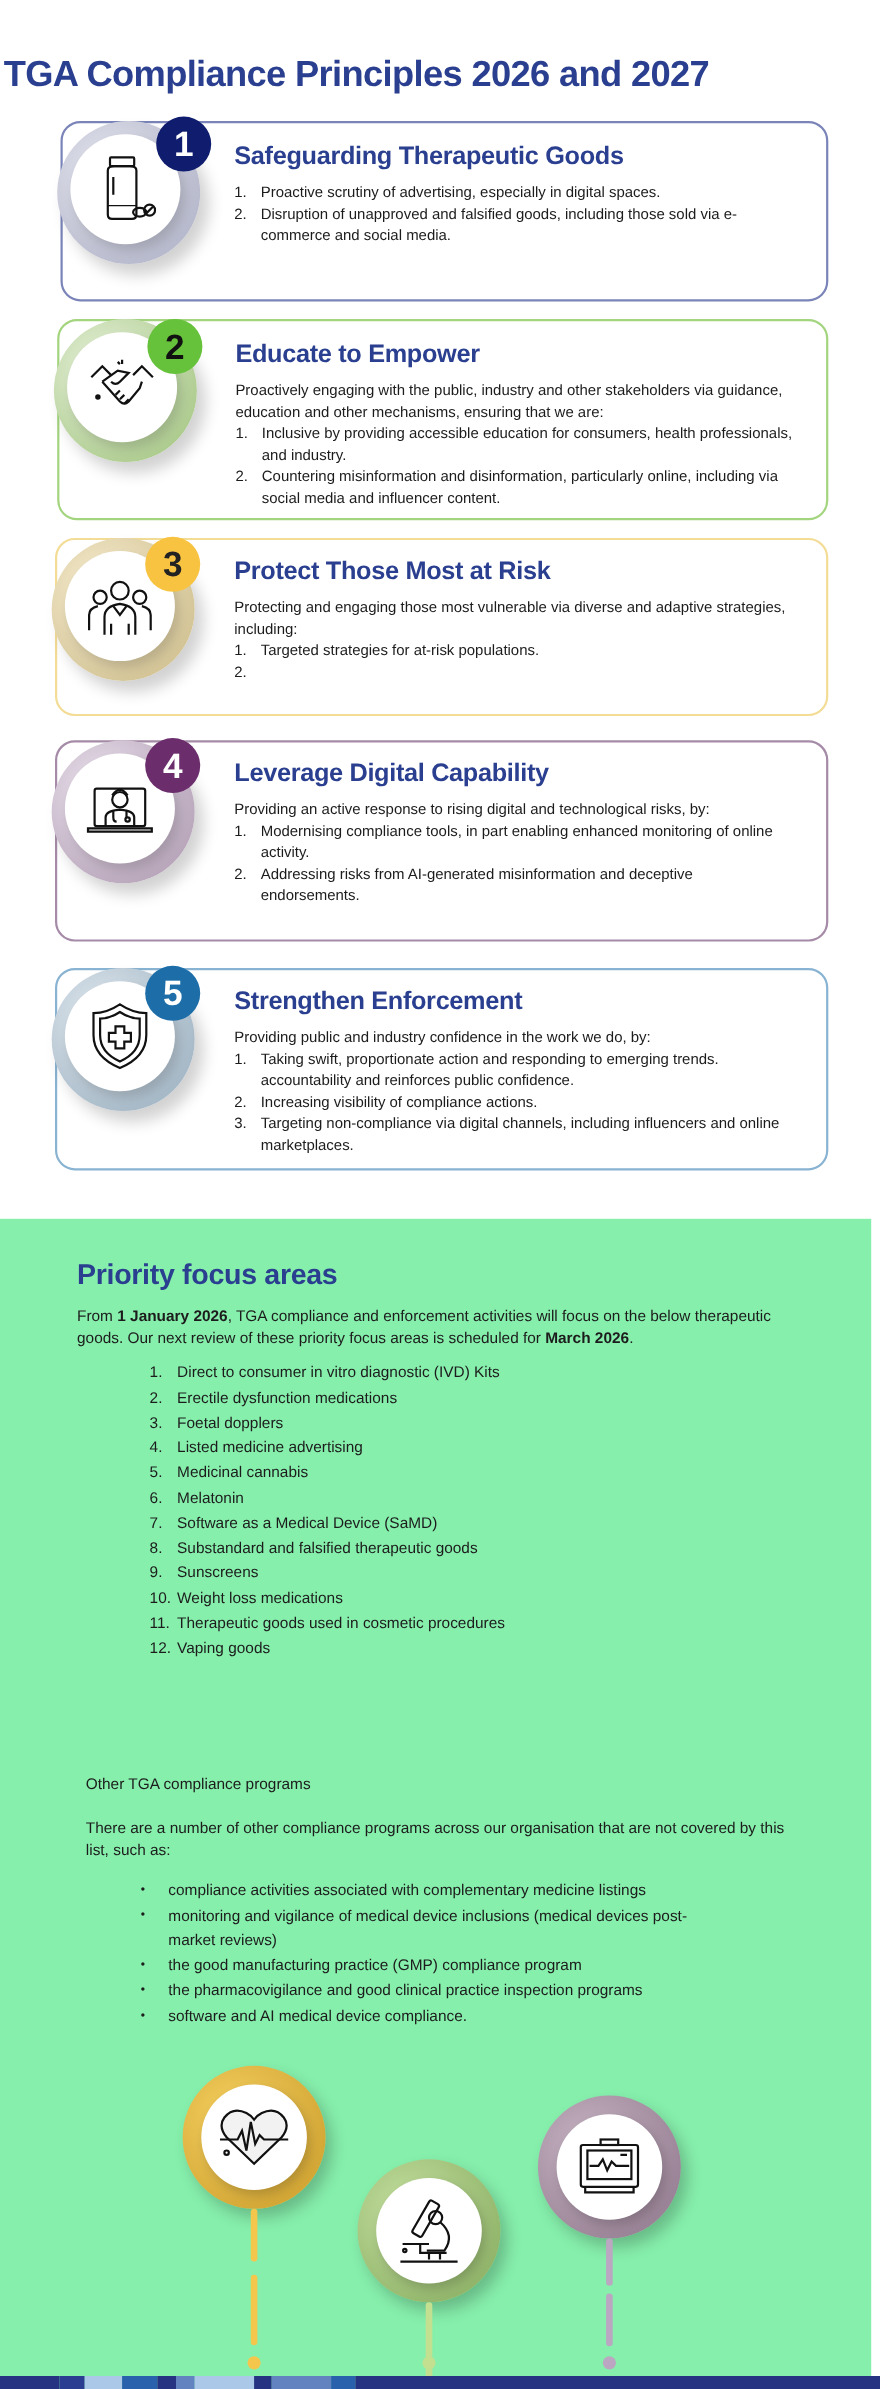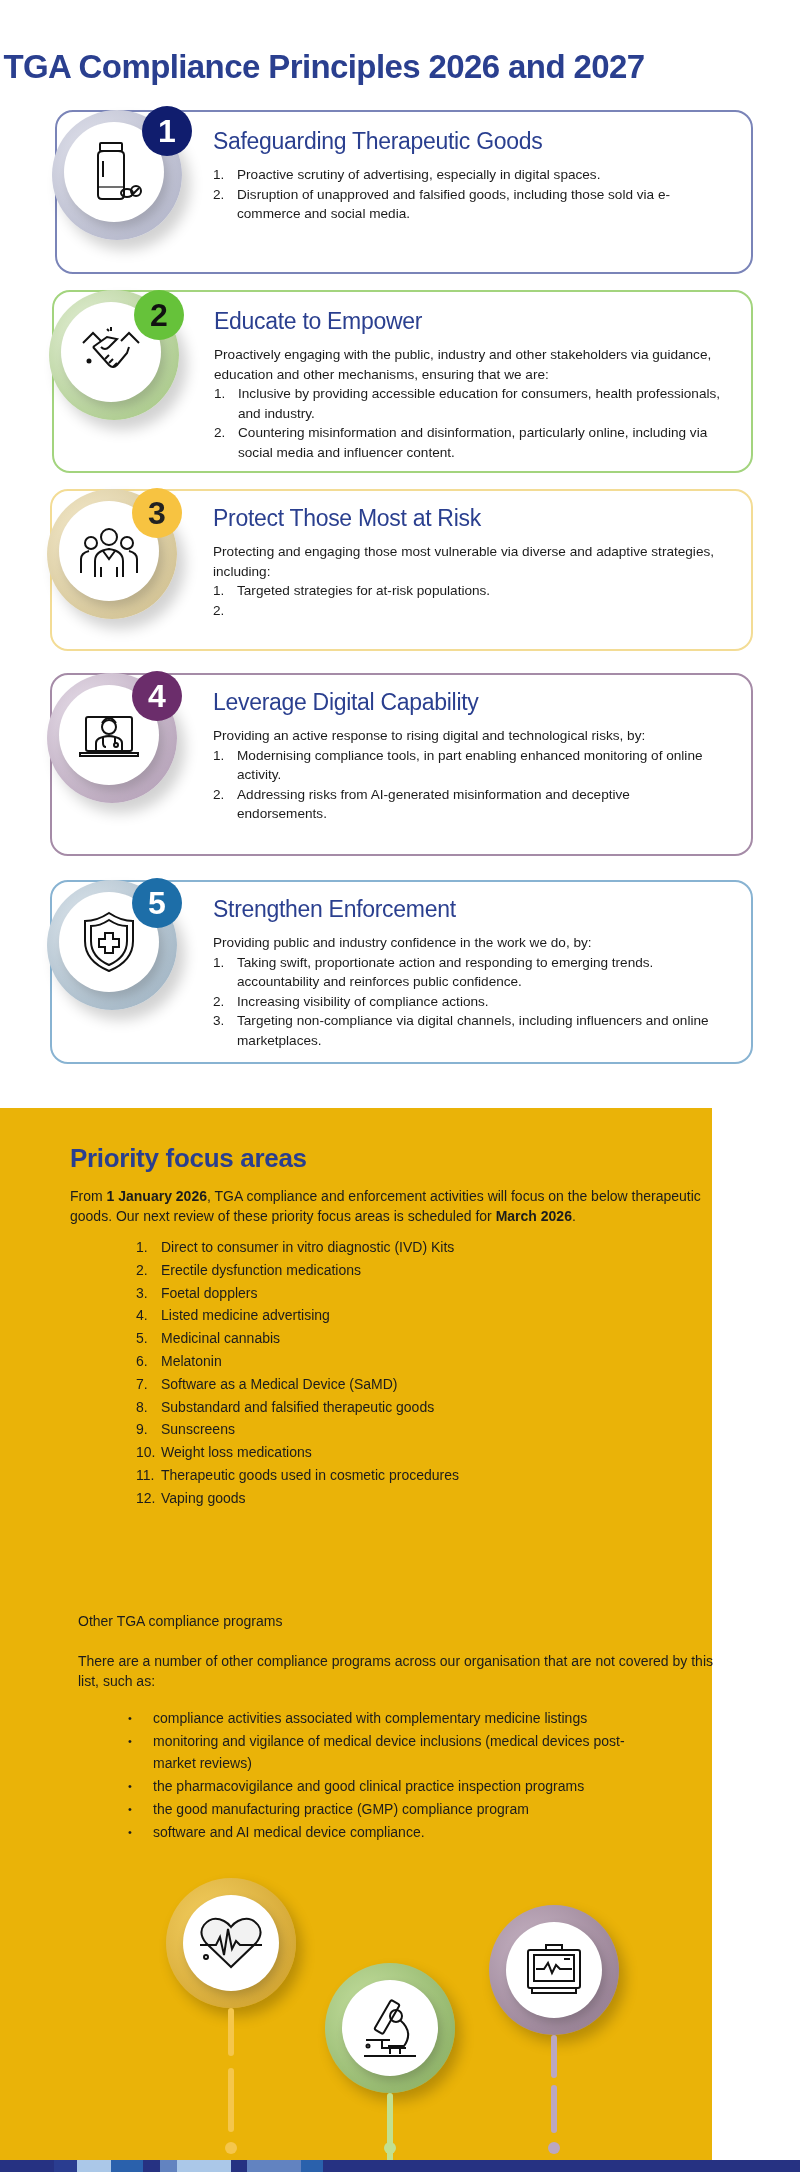--- a/index.html
+++ b/index.html
@@ -32,31 +32,31 @@
     box-shadow: 4px 6px 10px rgba(0,0,0,0.15);
     display: flex; align-items: center; justify-content: center;
   }
   .card .badge {
     position: absolute; left: 80px; top: -2px; width: 50px; height: 50px;
     border-radius: 50%; display: flex; align-items: center; justify-content: center;
     font-size: 32px; font-weight: bold;
   }
   .card .content { position: absolute; left: 147px; right: 30px; top: 18px; }
   .card h2 {
-    font-size: 23px; font-weight: normal; color: #2a3f8f; letter-spacing: -0.3px;
+    font-size: 23px; font-weight: bold; color: #2a3f8f; letter-spacing: -0.3px;
     margin-bottom: 10px;
   }
   .card p, .card li { font-size: 13.6px; line-height: 19.5px; color: #1c1c1c; }
   .card ol { list-style: none; }
   .card li { position: relative; padding-left: 24px; }
   .card li .num { position: absolute; left: 0; top: 0; }
 
   .focus-section {
-    position: absolute; left: 0; top: 1108px; width: 712px; height: 1064px;
-    background: #eab308;
+    position: absolute; left: 0; top: 1108px; width: 792px; height: 1064px;
+    background: #86efac;
   }
   .focus-title {
     position: absolute; left: 70px; top: 35px; font-size: 26px; font-weight: bold;
     color: #2a3f8f; letter-spacing: -0.3px;
   }
   .focus-intro {
     position: absolute; left: 70px; top: 78px; width: 660px;
     font-size: 14px; line-height: 20px;
   }
   .focus-list { position: absolute; left: 136px; top: 128px; list-style: none; }
@@ -241,22 +241,22 @@
     <li><span class="num">11.</span><span>Therapeutic goods used in cosmetic procedures</span></li>
     <li><span class="num">12.</span><span>Vaping goods</span></li>
   </ol>
 
   <p class="para subhead" style="top:503px;">Other TGA compliance programs</p>
   <p class="para" style="top:543px;">There are a number of other compliance programs across our organisation that are not covered by this list, such as:</p>
 
   <ul class="bullets">
     <li>compliance activities associated with complementary medicine listings</li>
     <li>monitoring and vigilance of medical device inclusions (medical devices post-market reviews)</li>
+    <li>the good manufacturing practice (GMP) compliance program</li>
     <li>the pharmacovigilance and good clinical practice inspection programs</li>
-    <li>the good manufacturing practice (GMP) compliance program</li>
     <li>software and AI medical device compliance.</li>
   </ul>
 
   <div class="pin" style="left:166px;top:770px;">
     <div class="circle" style="left:0;top:0;background:radial-gradient(circle at 35% 35%, #f4cf60, #c99a28);">
       <div class="inner">
         <svg width="66" height="56" viewBox="0 0 66 56" fill="none" stroke="#111" stroke-width="2">
           <path d="M33 52 L8 28 Q0 18 6 10 Q14 0 26 6 Q30 8 33 12 Q36 8 40 6 Q52 0 60 10 Q66 18 58 28 Z" fill="#f2f2f2"></path>
           <path d="M2 30 H18 L22 22 L26 40 L30 14 L34 34 L38 26 L42 30 H64" fill="none"></path>
           <circle cx="8" cy="42" r="2"></circle>

